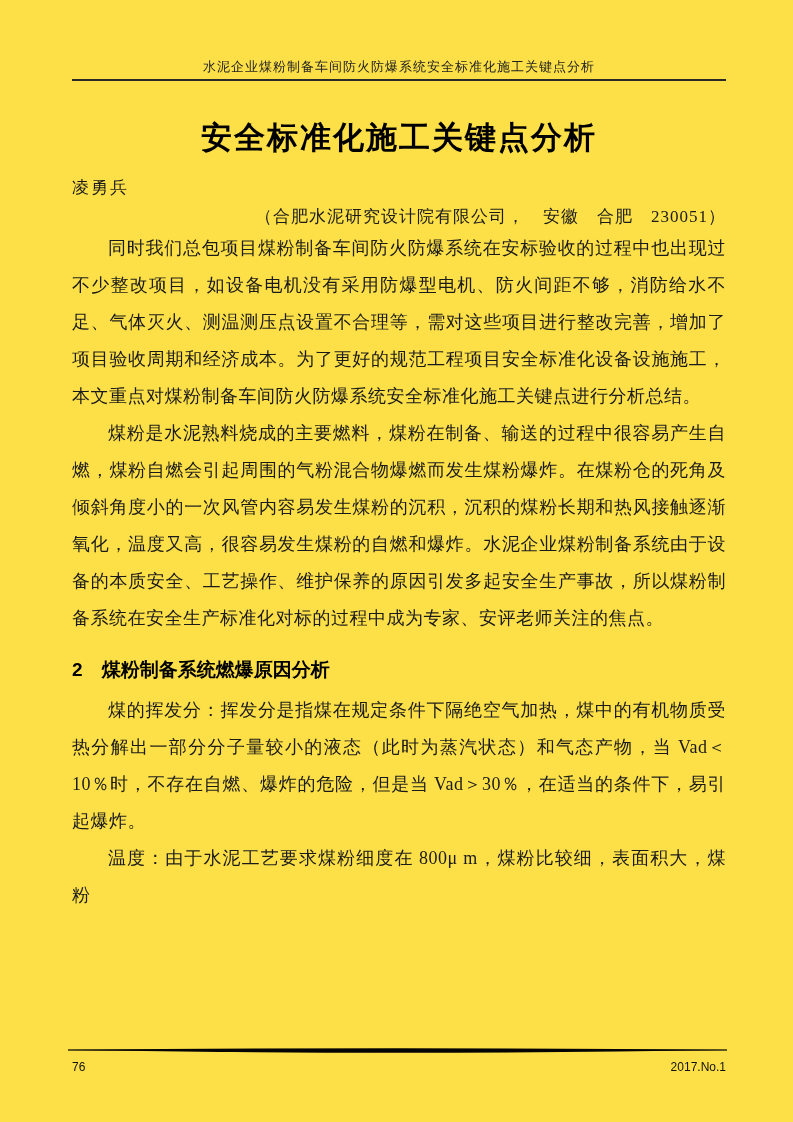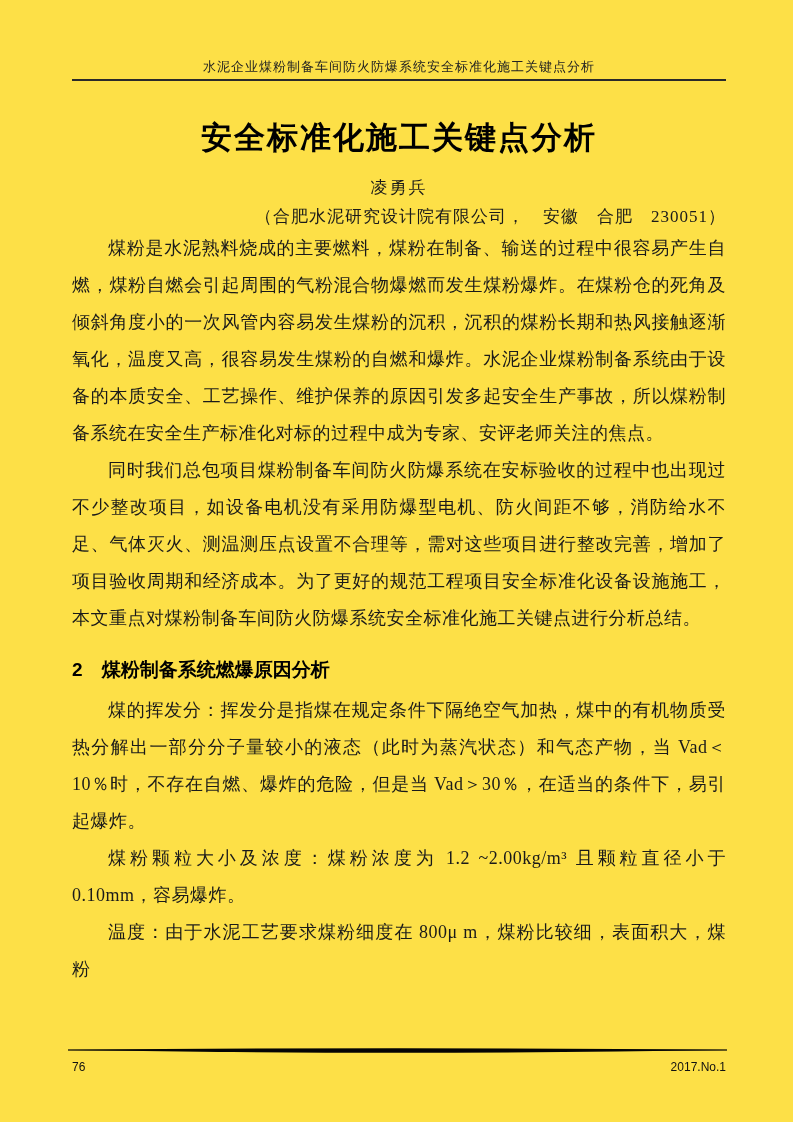--- a/index.html
+++ b/index.html
@@ -36,21 +36,20 @@
     text-align: center;
     font-family: "Liberation Sans", "DejaVu Sans", sans-serif;
     font-weight: bold;
     font-size: 31px;
     line-height: 45px;
     letter-spacing: 2px;
     color: #000;
   }
   .author {
     margin-top: 16px;
-    text-align: center;
     font-size: 17px;
     line-height: 24px;
     letter-spacing: 2px;
   }
   .affiliation {
     margin-top: 4px;
     text-align: right;
     font-size: 17px;
     line-height: 26px;
     letter-spacing: 1px;
@@ -114,30 +113,29 @@
 
     <div class="article-title">
       <div>安全标准化施工关键点分析</div>
     </div>
 
     <div class="author">凌勇兵</div>
 
     <div class="affiliation">（合肥水泥研究设计院有限公司，　安徽　合肥　230051）</div>
 
 
+    <p class="para">同时我们总包项目煤粉制备车间防火防爆系统在安标验收的过程中也出现过不少整改项目，如设备电机没有采用防爆型电机、防火间距不够，消防给水不足、气体灭火、测温测压点设置不合理等，需对这些项目进行整改完善，增加了项目验收周期和经济成本。为了更好的规范工程项目安全标准化设备设施施工，本文重点对煤粉制备车间防火防爆系统安全标准化施工关键点进行分析总结。</p>
     <p class="para">煤粉是水泥熟料烧成的主要燃料，煤粉在制备、输送的过程中很容易产生自燃，煤粉自燃会引起周围的气粉混合物爆燃而发生煤粉爆炸。在煤粉仓的死角及倾斜角度小的一次风管内容易发生煤粉的沉积，沉积的煤粉长期和热风接触逐渐氧化，温度又高，很容易发生煤粉的自燃和爆炸。水泥企业煤粉制备系统由于设备的本质安全、工艺操作、维护保养的原因引发多起安全生产事故，所以煤粉制备系统在安全生产标准化对标的过程中成为专家、安评老师关注的焦点。</p>
-    <p class="para">同时我们总包项目煤粉制备车间防火防爆系统在安标验收的过程中也出现过不少整改项目，如设备电机没有采用防爆型电机、防火间距不够，消防给水不足、气体灭火、测温测压点设置不合理等，需对这些项目进行整改完善，增加了项目验收周期和经济成本。为了更好的规范工程项目安全标准化设备设施施工，本文重点对煤粉制备车间防火防爆系统安全标准化施工关键点进行分析总结。</p>
 
     <h2 class="sec-heading sec-2">
       <span class="sec-num">2</span>
       <span class="sec-title">煤粉制备系统燃爆原因分析</span>
     </h2>
 
     <p class="para">煤的挥发分：挥发分是指煤在规定条件下隔绝空气加热，煤中的有机物质受热分解出一部分分子量较小的液态（此时为蒸汽状态）和气态产物，当 Vad＜10％时，不存在自燃、爆炸的危险，但是当 Vad＞30％，在适当的条件下，易引起爆炸。</p>
-    <p class="para">煤粉颗粒大小及浓度：煤粉浓度为 1.2 ~2.00kg/m³ 且颗粒直径小于 0.10mm，容易爆炸。</p>
     <p class="para">温度：由于水泥工艺要求煤粉细度在 800μ m，煤粉比较细，表面积大，煤粉</p>
 
   </div>
 
   <div class="footer-rule">
     <svg width="659" height="9" viewBox="0 0 659 9" xmlns="http://www.w3.org/2000/svg" aria-hidden="true">
       <path d="M0,3 Q330,-0.5 659,3 Q330,8.5 0,3 Z" fill="#050505"></path>
       <rect x="0" y="2.4" width="659" height="1.2" fill="#050505"></rect>
     </svg>
   </div>

